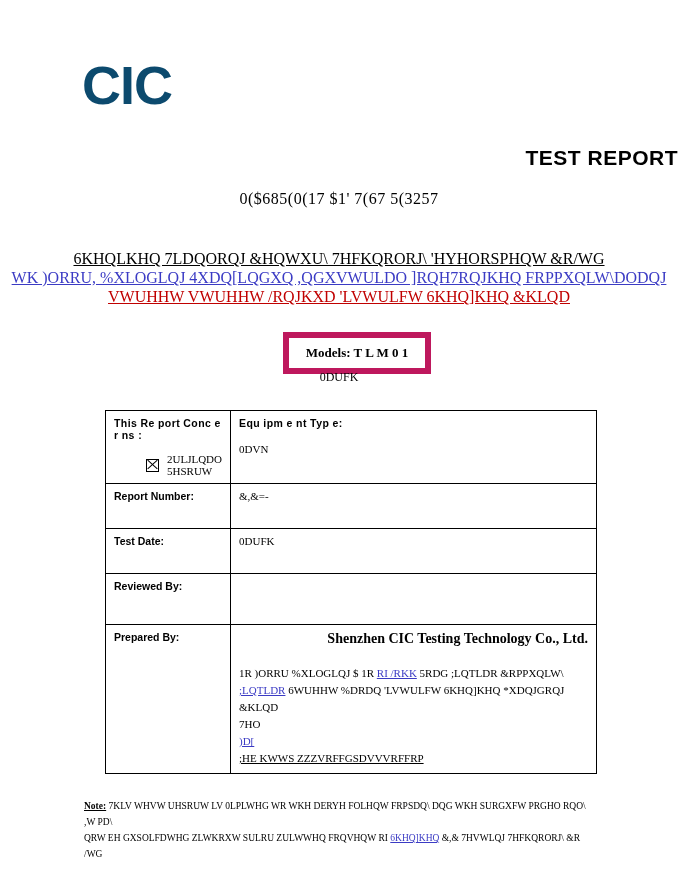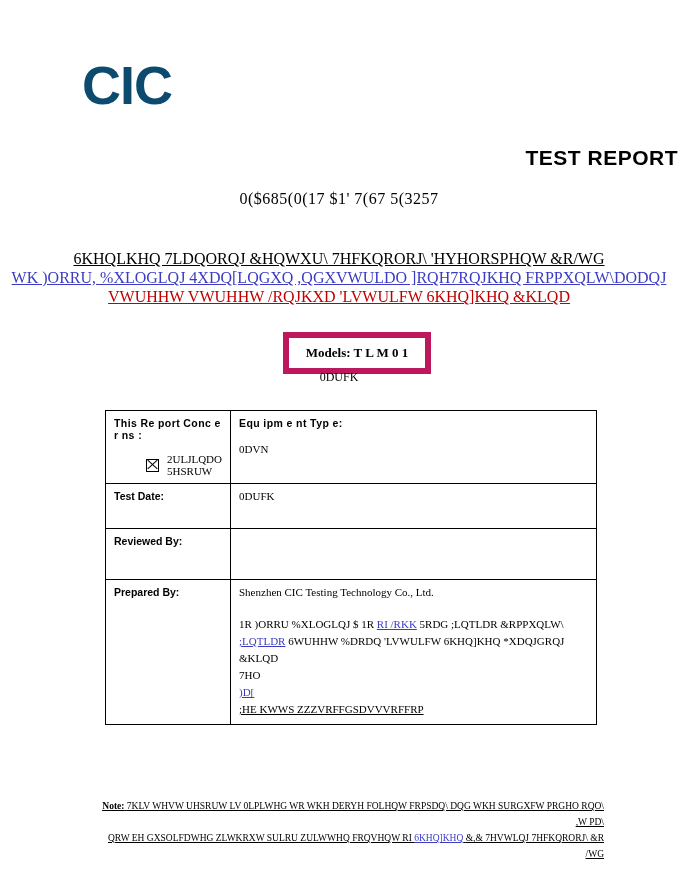--- a/index.html
+++ b/index.html
@@ -168,46 +168,46 @@
     font-size: 10.5px;
   }
   .row-value {
     font-family: "Liberation Serif", serif;
     font-size: 11px;
   }
   .tall { height: 38px; }
   .tall2 { height: 32px; }
   .prep-company {
     font-family: "Liberation Serif", serif;
-    font-weight: normal;
-    font-size: 11px;
+    font-weight: bold;
+    font-size: 14px;
+    text-align: right;
   }
   .prep-lines {
     font-family: "Liberation Serif", serif;
     font-size: 11px;
     line-height: 17px;
     margin-top: 18px;
   }
   .prep-lines .u-blue {
     color: #3b3bc4;
     text-decoration: underline;
   }
   .prep-lines .u-plain {
     text-decoration: underline;
   }
   .note {
     position: absolute;
-    left: 92px;
+    left: 84px;
     top: 798px;
     width: 512px;
     font-family: "Liberation Serif", serif;
     font-size: 9.5px;
     line-height: 16px;
-    text-align: right;
-    text-decoration: underline;
+    text-align: left;
   }
   .note .u-blue { color: #3b3bc4; text-decoration: underline; }
   .note .nb { text-decoration: underline; font-weight: bold; }
 </style>
 </head>
 <body>
 
 <div class="page">
 
   <div class="logo">CIC</div>
@@ -233,20 +233,28 @@
       <td colspan="1" class="col-label">
         <div class="cell-hdr">This Re port Conc e r ns :</div>
         <div class="checkline">
           <span class="checkbox"></span>
           <span>2ULJLQDO 5HSRUW</span>
         </div>
       </td>
       <td>
         <div class="cell-hdr">Equ ipm e nt Typ e:</div>
         <div class="equip-val">0DVN</div>
+      </td>
+    </tr>
+    <tr>
+      <td class="col-label tall2">
+        <div class="row-label">Report Number:</div>
+      </td>
+      <td class="tall2">
+        <div class="row-value">&amp;,&amp;=-</div>
       </td>
     </tr>
     <tr>
       <td class="col-label tall2">
         <div class="row-label">Test Date:</div>
       </td>
       <td class="tall2">
         <div class="row-value">0DUFK</div>
       </td>
     </tr>

